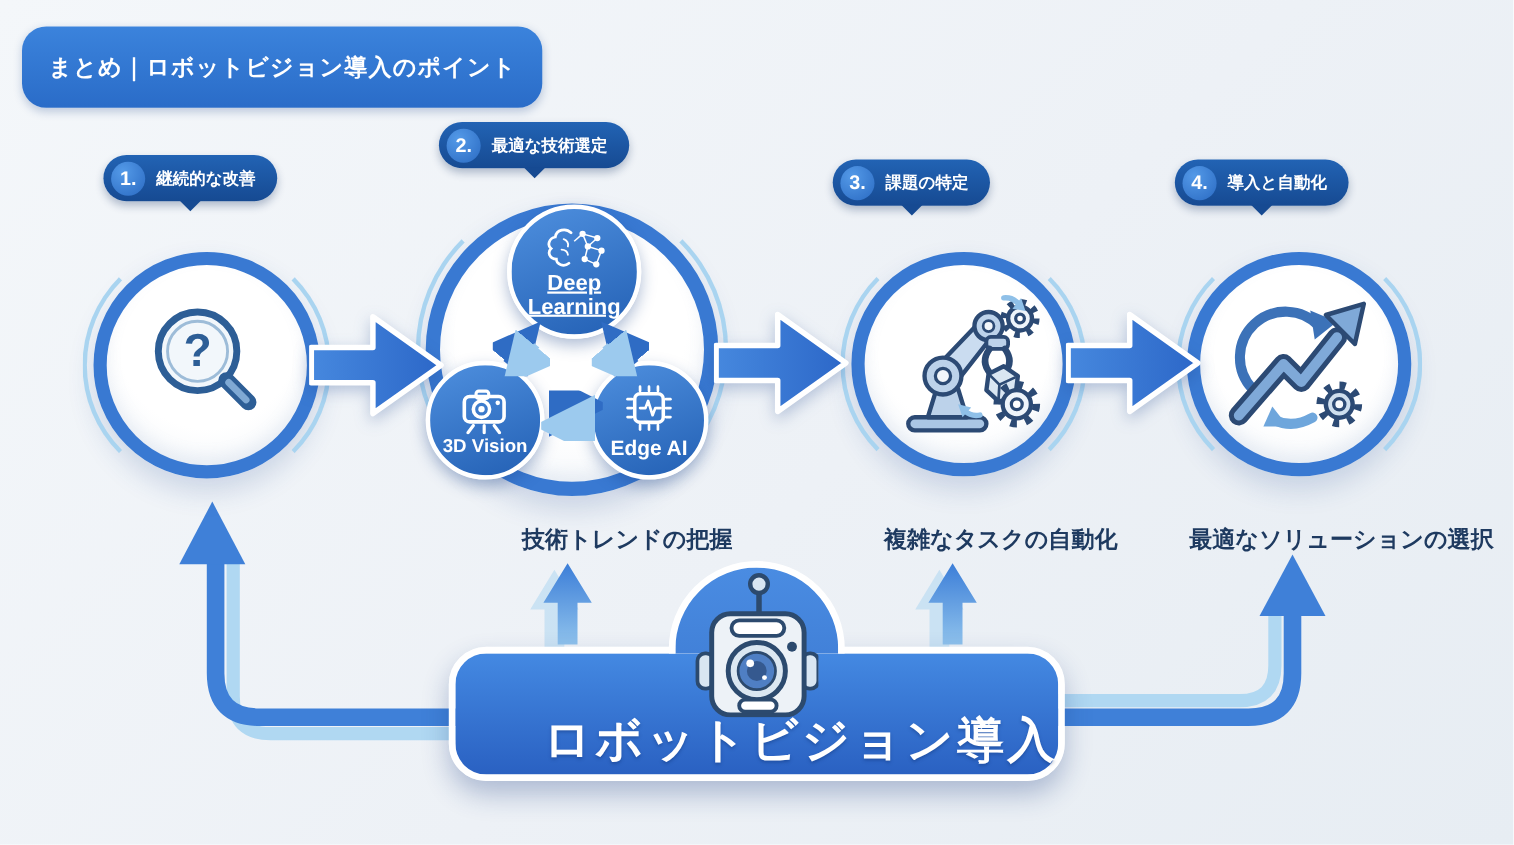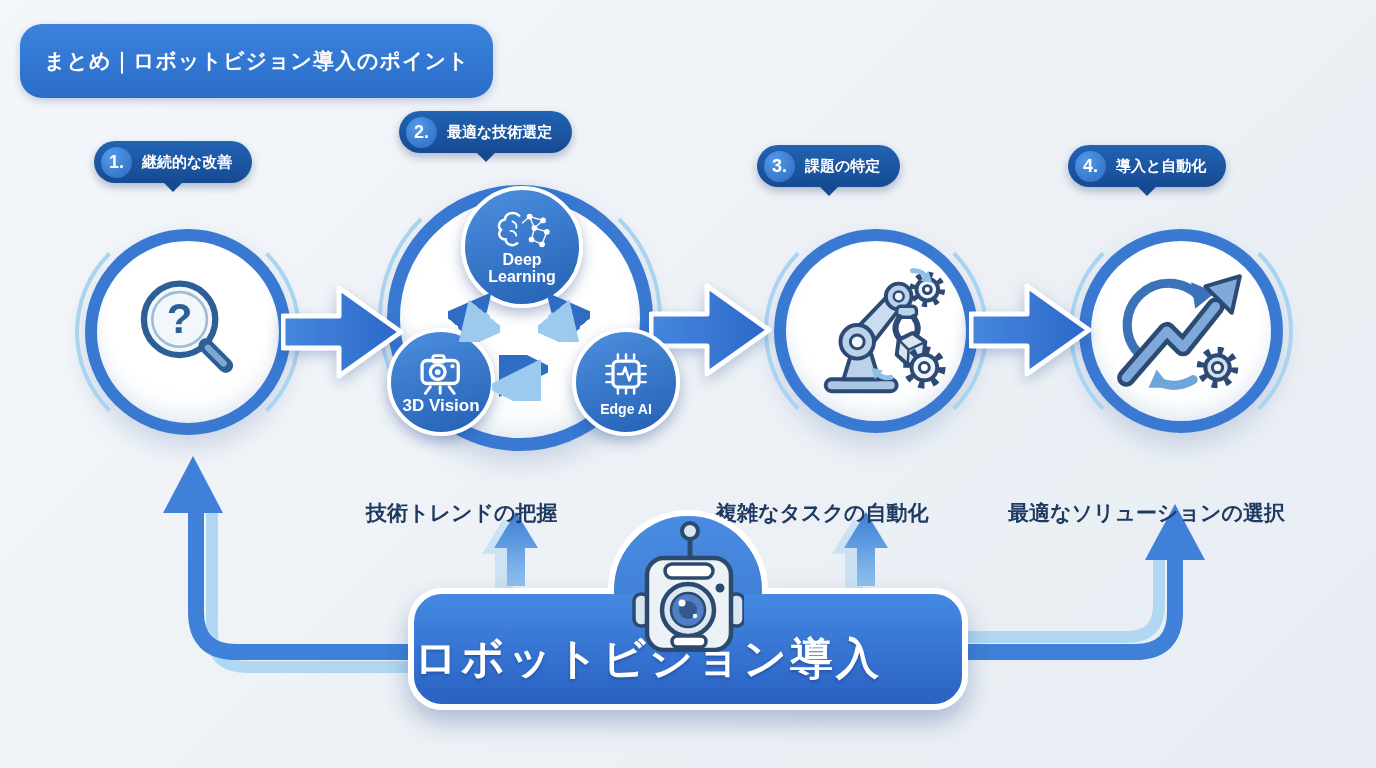--- a/index.html
+++ b/index.html
@@ -53,43 +53,43 @@
   .c3{left:774px;top:229px;width:180px;height:180px;}
   .c4{left:1079px;top:229px;width:180px;height:180px;}
   
   .tech{
     position:absolute;border-radius:50%;z-index:5;color:#fff;text-align:center;
     background:linear-gradient(160deg,#4e8fde,#2360b4);
     border:4px solid #fff;box-shadow:0 6px 14px rgba(25,65,135,.35);
     display:flex;flex-direction:column;align-items:center;justify-content:center;gap:2px;
     font-weight:bold;line-height:1.05;
   }
-  .tech-dl{left:461px;top:186px;width:114px;height:114px;font-size:16px;}
+  .tech-dl{left:461px;top:186px;width:114px;height:114px;font-size:20px;text-decoration:underline;}
   .tech-3d{left:387px;top:328px;width:100px;height:100px;font-size:17px;}
-  .tech-ai{left:572px;top:328px;width:100px;height:100px;font-size:14px;}
+  .tech-ai{left:536px;top:328px;width:100px;height:100px;font-size:19px;}
   .tech .lbl{width:86px;}
   .dbl{position:absolute;z-index:6;}
   
   .flow{position:absolute;z-index:4;filter:drop-shadow(0 5px 7px rgba(30,70,140,.28));}
   .fa1{left:281px;top:280px;} .fa2{left:649px;top:278px;} .fa3{left:969px;top:278px;}
   
-  .caption{position:absolute;top:499px;color:#1e3a60;font-weight:bold;font-size:21px;text-align:left;z-index:3;}
+  .caption{position:absolute;top:476px;color:#1e3a60;font-weight:bold;font-size:21px;text-align:right;z-index:3;}
   .cap2{left:366px;width:300px;}
   .cap3{left:716px;width:300px;}
   .cap4{left:1008px;width:350px;}
   
   .loop{position:absolute;left:0;top:0;z-index:2;}
   
   .banner{
     position:absolute;left:408px;top:588px;width:548px;height:110px;border-radius:34px;z-index:5;
     background:linear-gradient(180deg,#4489e2,#2a61c2);
     border:6px solid #fff;box-shadow:0 12px 24px rgba(25,60,130,.3);
   }
   .banner-title{
-    position:absolute;left:0;right:0;bottom:16px;text-align:left;color:#fff;
+    position:absolute;left:0;right:0;bottom:2px;text-align:right;color:#fff;
     font-size:43px;font-weight:bold;letter-spacing:3px;text-shadow:0 2px 3px rgba(10,40,100,.35);
   }
   .dome-wrap{position:absolute;left:598px;top:510px;width:180px;height:84px;overflow:hidden;z-index:6;}
   .dome{
     position:absolute;left:10px;top:0;width:148px;height:148px;border-radius:50%;
     background:linear-gradient(180deg,#4a8ce2,#3a77d0);border:6px solid #fff;
   }
   .robot{position:absolute;left:632px;top:520px;z-index:7;}
 </style>
 </head>

